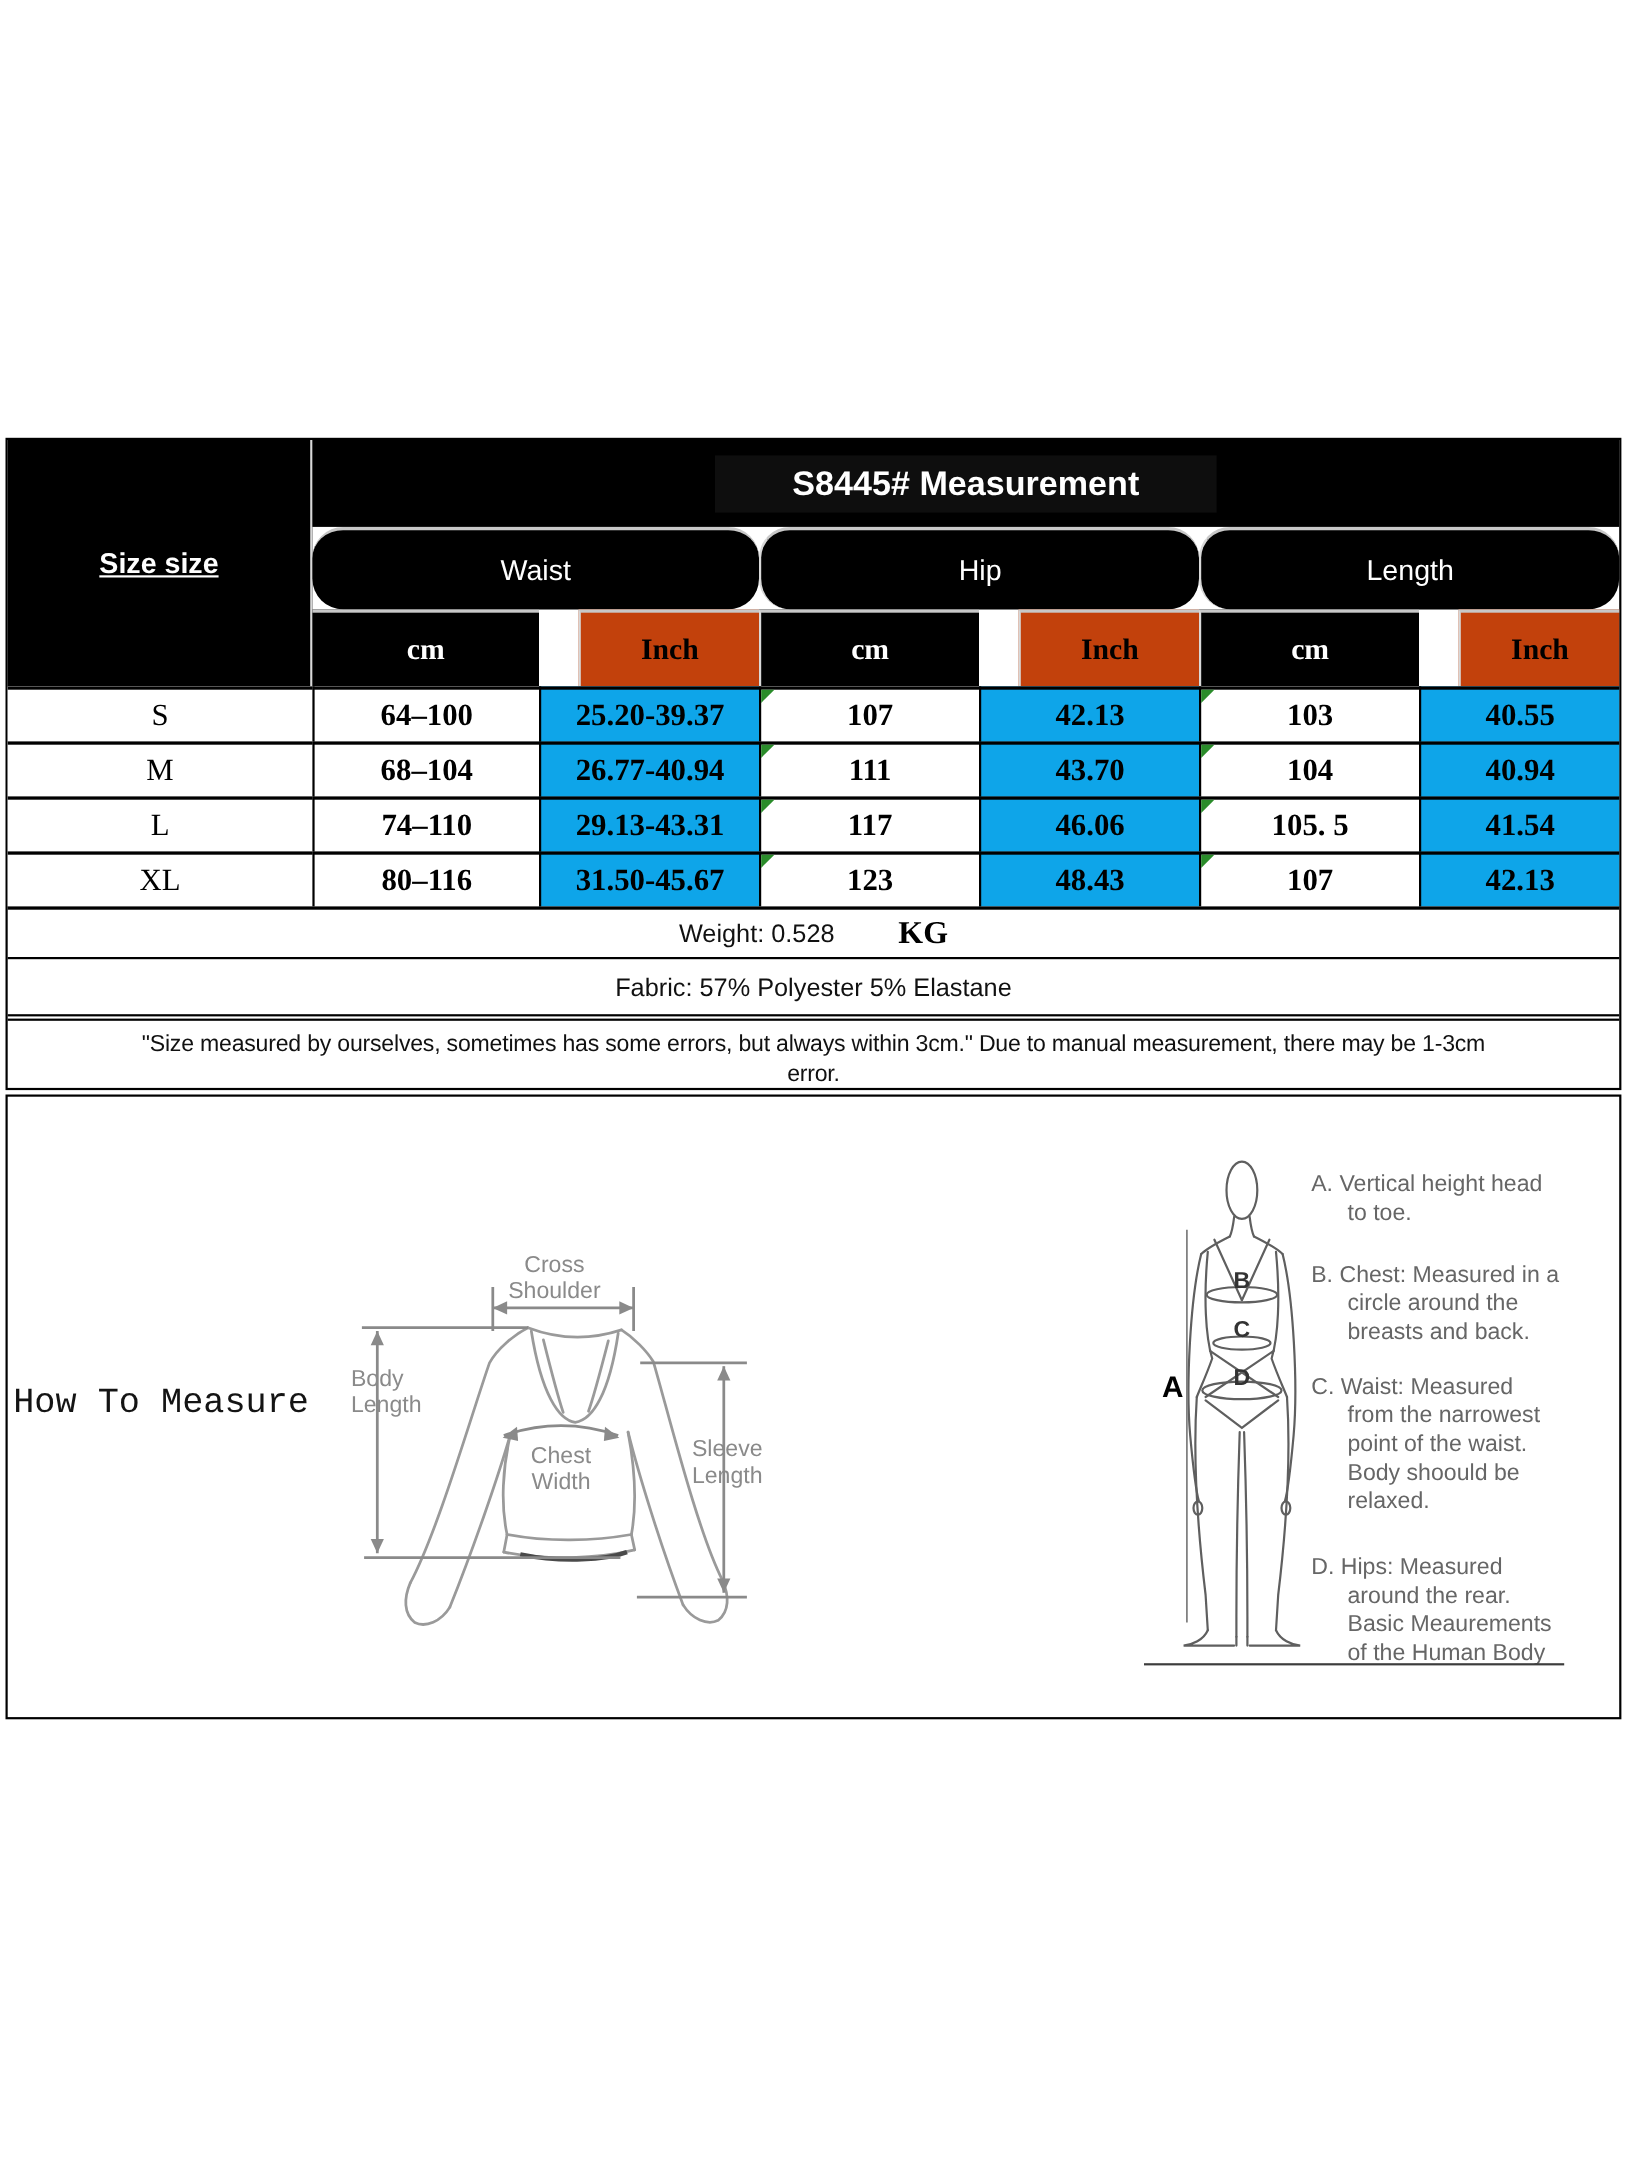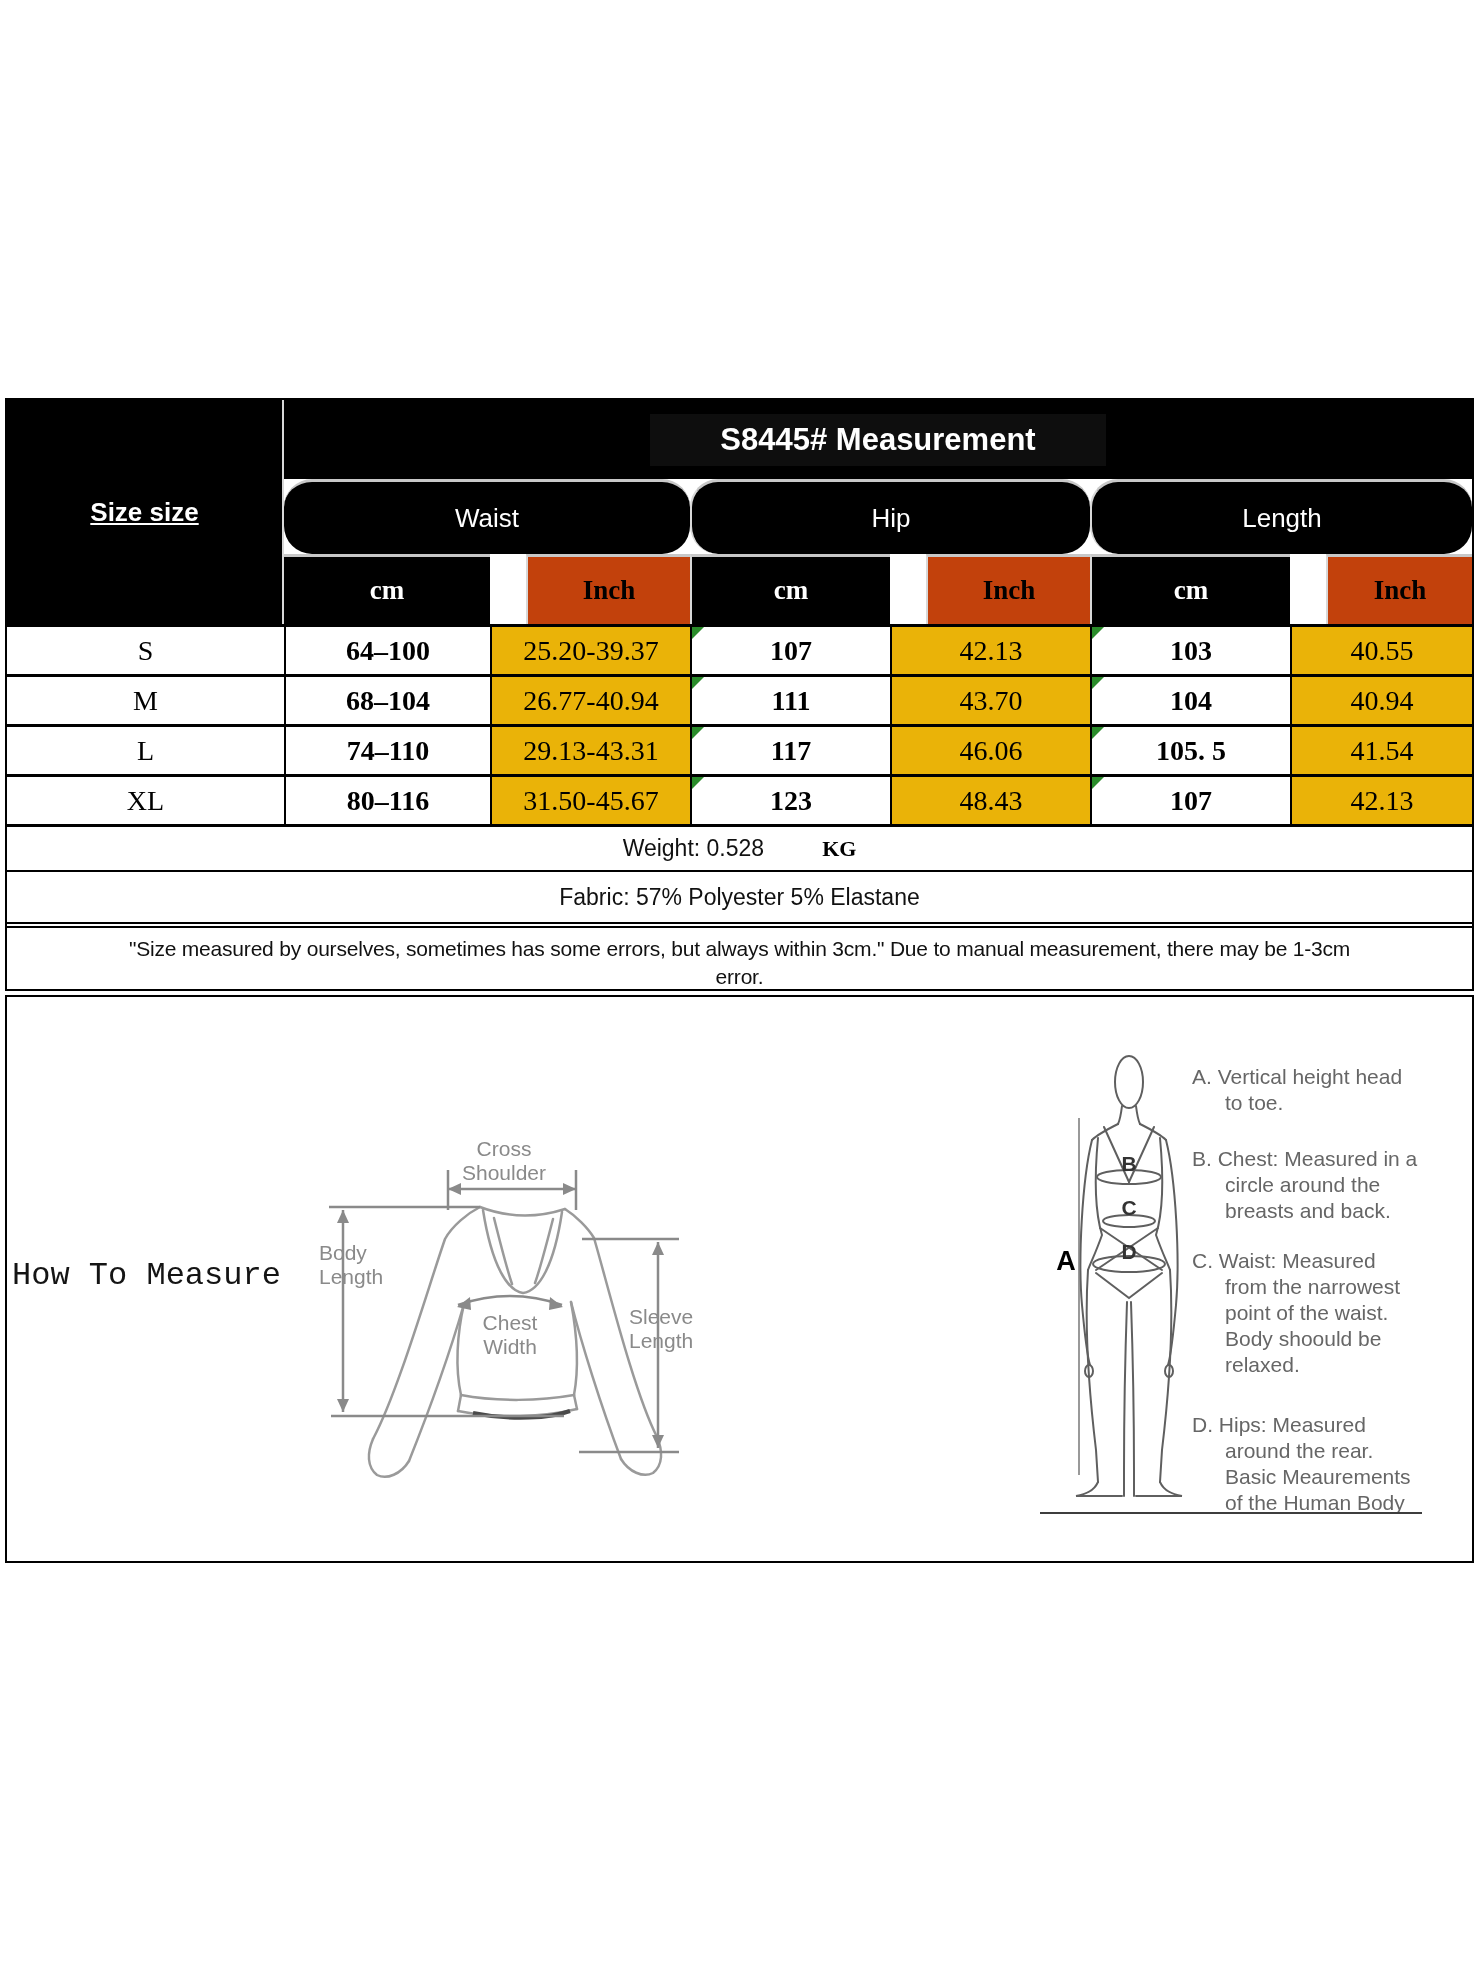--- a/index.html
+++ b/index.html
@@ -27,32 +27,32 @@
   .c-gwaist { grid-area:2/2/3/4; }
   .c-ghip   { grid-area:2/4/3/6; border-left:2px solid #d8d8d8; }
   .c-glen   { grid-area:2/6/3/8; border-left:2px solid #d8d8d8; }
   .grp { border-top:3px solid #c8c8c8; font-size:26px; font-weight:500;border-radius:28px; }
   .unit { border-top:3px solid #c8c8c8; font-family:"Liberation Serif", serif; font-size:27px; font-weight:700; }
   .unit.sep { border-left:2px solid #d8d8d8; }
   .unit.yel { background:#c2410c; color:#000;margin-left:36px; }
 
   .d { border-top:3px solid #000; font-family:"Liberation Serif", serif; font-size:28px; color:#000; background:#fff; }
   .d.vline { border-left:2px solid #000; }
-  .d.yel { background:#eab308; font-weight:400; }
+  .d.yel { background:#0ea5e9; font-weight:700; }
   .d.cmv { font-weight:600; }
   .d.szv { font-weight:500; }
   .mark::before {
     content:""; position:absolute; top:0; left:0;
     border-style:solid; border-width:12px 12px 0 0;
     border-color:var(--mk,#2a8c2a) transparent transparent transparent;
   }
 
   .r-weight { grid-area:8/1/9/8; border-top:3px solid #000; gap:58px; }
   .r-weight .wt { font-size:23px; color:#111; }
-  .r-weight .kg { font-family:"Liberation Serif", serif; font-size:22px; font-weight:700; }
+  .r-weight .kg { font-family:"Liberation Serif", serif; font-size:29px; font-weight:700; }
   .r-fabric { grid-area:9/1/10/8; border-top:2px solid #000; font-size:23px; color:#111; }
   .r-disc   { grid-area:10/1/11/8; border-top:6px double #000; flex-direction:column; justify-content:flex-start; padding-top:8px; }
   .r-disc div { font-size:21px; letter-spacing:-0.2px; line-height:28px; color:#111; }
 
   
   .htm-box {
     position:absolute; left:5px; top:995px; width:1469px; height:568px;
     border:2px solid #000; background:#fff;
   }
   .htm-title {

